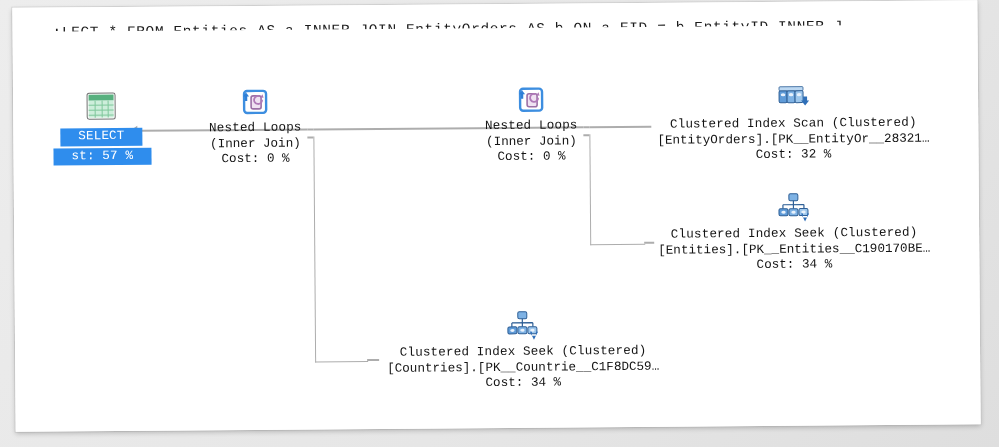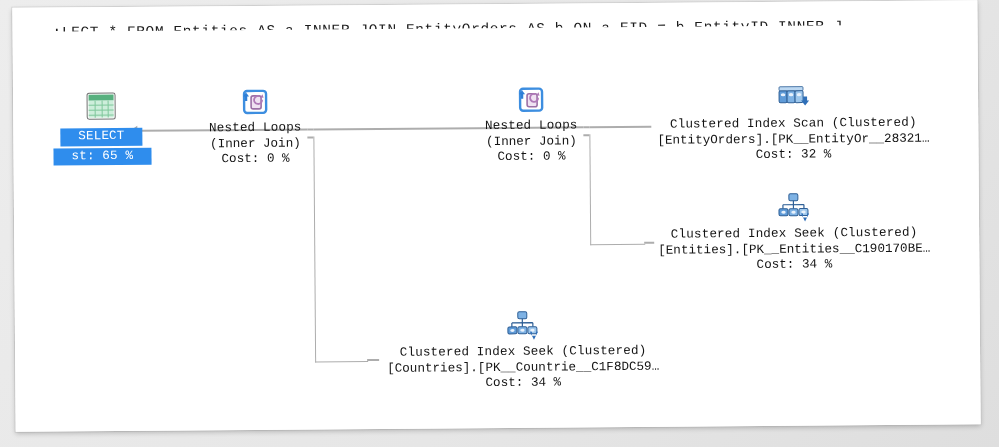--- a/index.html
+++ b/index.html
@@ -109,21 +109,21 @@
               <rect x="7.5" y="9.5" width="25" height="17" fill="#cdeedb"></rect>
               <line x1="14" y1="9.5" x2="14" y2="26.5" stroke="#7fc79b" stroke-width="1"></line>
               <line x1="21" y1="9.5" x2="21" y2="26.5" stroke="#7fc79b" stroke-width="1"></line>
               <line x1="27" y1="9.5" x2="27" y2="26.5" stroke="#7fc79b" stroke-width="1"></line>
               <line x1="7.5" y1="14" x2="32.5" y2="14" stroke="#7fc79b" stroke-width="1"></line>
               <line x1="7.5" y1="19" x2="32.5" y2="19" stroke="#7fc79b" stroke-width="1"></line>
               <line x1="7.5" y1="24" x2="32.5" y2="24" stroke="#7fc79b" stroke-width="1"></line>
             </svg>
           </span>
           <div class="lbl">SELECT</div>
-          <div class="lbl">st: 65 %</div>
+          <div class="lbl">st: 57 %</div>
         </div>
 
         <div class="node" style="left:148px;top:58px;width:152px;">
           <span class="ico ico-nl">
             <svg width="30" height="30" viewBox="0 0 30 30">
               <rect x="4" y="3" width="22" height="22" rx="3" fill="none" stroke="#3d8ee0" stroke-width="2.4"></rect>
               <rect x="11" y="8" width="10" height="13" rx="2" fill="#f0e2f2" stroke="#9b6fa6" stroke-width="1.6"></rect>
               <path d="M6 13 L6 7" stroke="#2f7fd6" stroke-width="2.4" fill="none"></path>
               <path d="M6 4.5 L9 8.5 L3 8.5 Z" fill="#2f7fd6"></path>
               <path d="M22 12 a4 4 0 1 1 -2.5 -3.6" stroke="#b07ab8" stroke-width="1.8" fill="none"></path>

